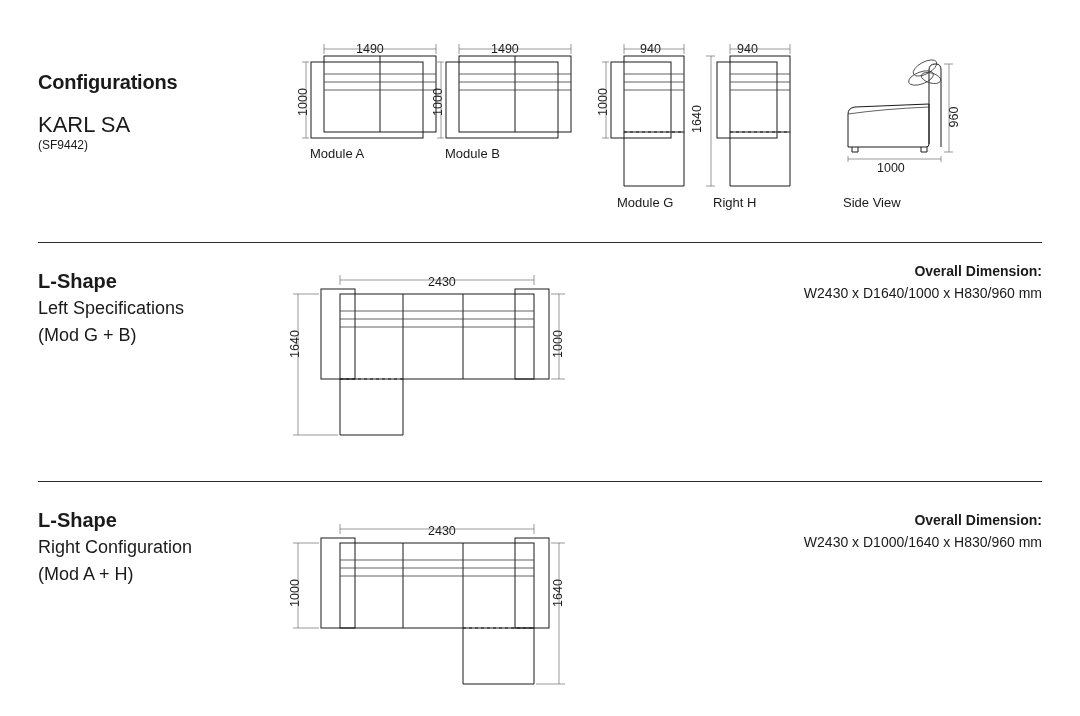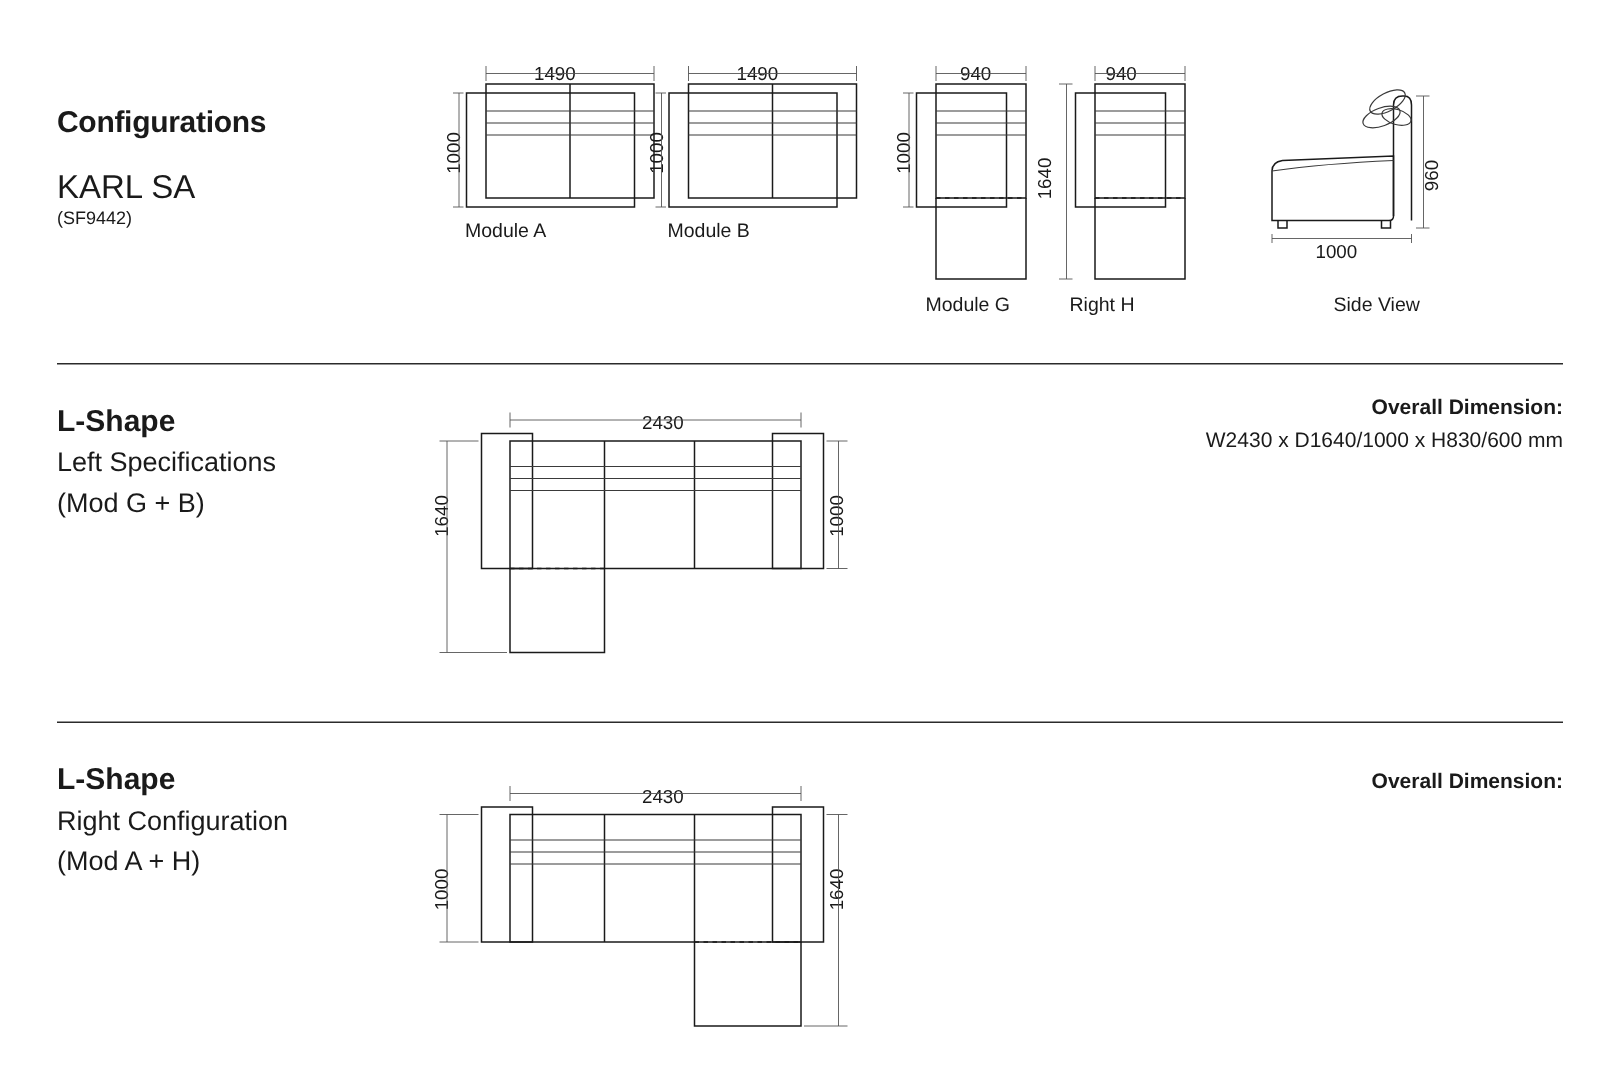--- a/index.html
+++ b/index.html
@@ -201,30 +201,30 @@
 
     <line class="ext" x1="5" y1="104" x2="5" y2="110"></line>
     <line class="ext" x1="98" y1="104" x2="98" y2="110"></line>
     <line class="ext" x1="5" y1="107" x2="98" y2="107"></line>
     <line class="ext" x1="101" y1="12" x2="110" y2="12"></line>
     <line class="ext" x1="101" y1="100" x2="110" y2="100"></line>
     <line class="ext" x1="106" y1="12" x2="106" y2="100"></line>
   </svg>
   <div class="dim" style="left:877px; top:161px;">1000</div>
   <div class="dim vert" style="left:944px; top:110px;">960</div>
-  <div class="lbl" style="left:889px; top:195px; width:104px;">Side View</div>
+  <div class="lbl" style="left:843px; top:195px; width:104px;">Side View</div>
 
   <div class="rule" style="left:38px; top:242px; width:1004px;"></div>
 
   <div class="sec-title" style="left:38px; top:268px;">L-Shape</div>
   <div class="sec-sub" style="left:38px; top:296px;">Left Specifications</div>
   <div class="sec-sub" style="left:38px; top:323px;">(Mod G + B)</div>
 
   <div class="dim-title" style="left:642px; top:263px; width:400px;">Overall Dimension:</div>
-  <div class="dim-text" style="left:642px; top:285px; width:400px;">W2430 x D1640/1000 x H830/600 mm</div>
+  <div class="dim-text" style="left:642px; top:285px; width:400px;">W2430 x D1640/1000 x H830/960 mm</div>
 
   <div class="dim" style="left:428px; top:275px;">2430</div>
   <div class="dim vert" style="left:281px; top:337px;">1640</div>
   <div class="dim vert" style="left:544px; top:337px;">1000</div>
 
   <svg style="position:absolute; left:303px; top:289px;" width="260" height="150">
 
     <rect class="ln" x="18" y="0" width="34" height="90"></rect>
 
     <rect class="ln" x="212" y="0" width="34" height="90"></rect>
@@ -254,20 +254,21 @@
     <line class="ext" x1="256" y1="5" x2="256" y2="90"></line>
   </svg>
 
   <div class="rule" style="left:38px; top:481px; width:1004px;"></div>
 
   <div class="sec-title" style="left:38px; top:507px;">L-Shape</div>
   <div class="sec-sub" style="left:38px; top:535px;">Right Configuration</div>
   <div class="sec-sub" style="left:38px; top:562px;">(Mod A + H)</div>
 
   <div class="dim-title" style="left:642px; top:512px; width:400px;">Overall Dimension:</div>
+  <div class="dim-text" style="left:642px; top:534px; width:400px;">W2430 x D1000/1640 x H830/960 mm</div>
 
   <div class="dim" style="left:428px; top:524px;">2430</div>
   <div class="dim vert" style="left:281px; top:586px;">1000</div>
   <div class="dim vert" style="left:544px; top:586px;">1640</div>
 
   <svg style="position:absolute; left:303px; top:538px;" width="260" height="150">
     <rect class="ln" x="18" y="0" width="34" height="90"></rect>
     <rect class="ln" x="212" y="0" width="34" height="90"></rect>
     <rect class="ln" x="37" y="5" width="194" height="85"></rect>
     <line class="ln" x1="100" y1="5" x2="100" y2="90"></line>

